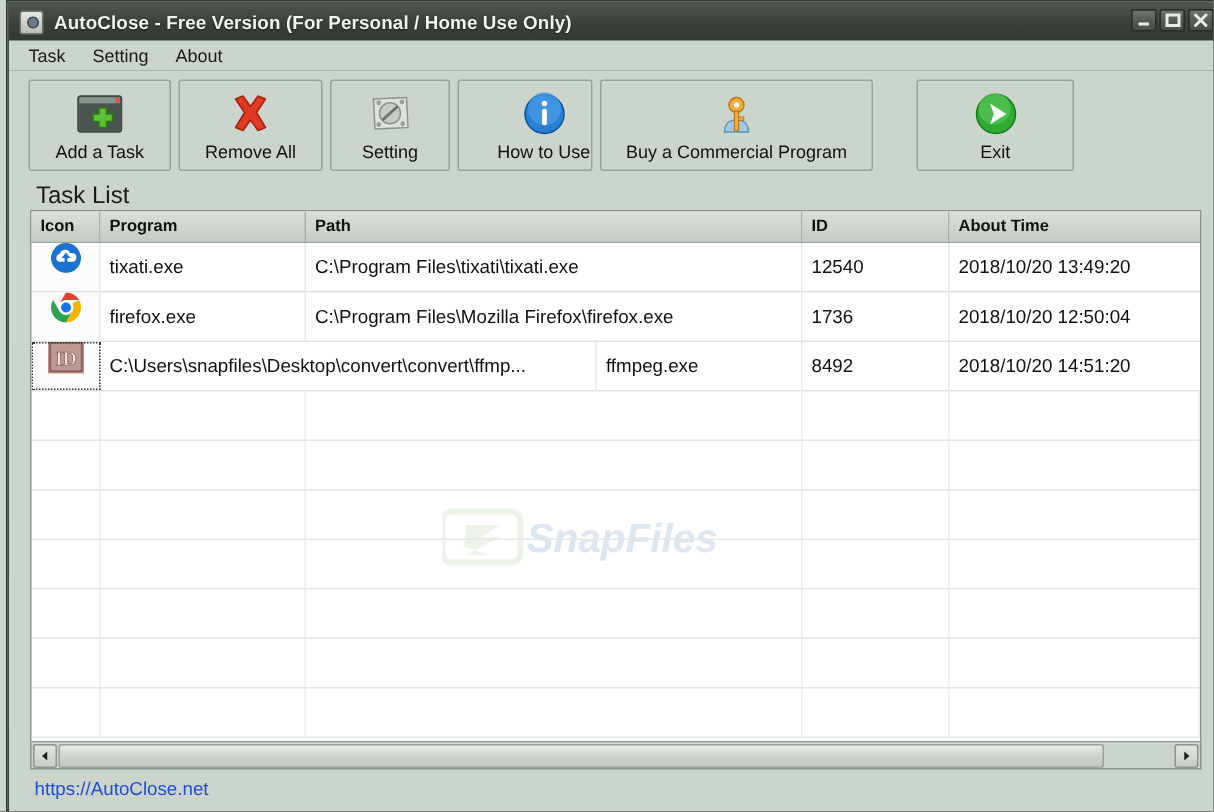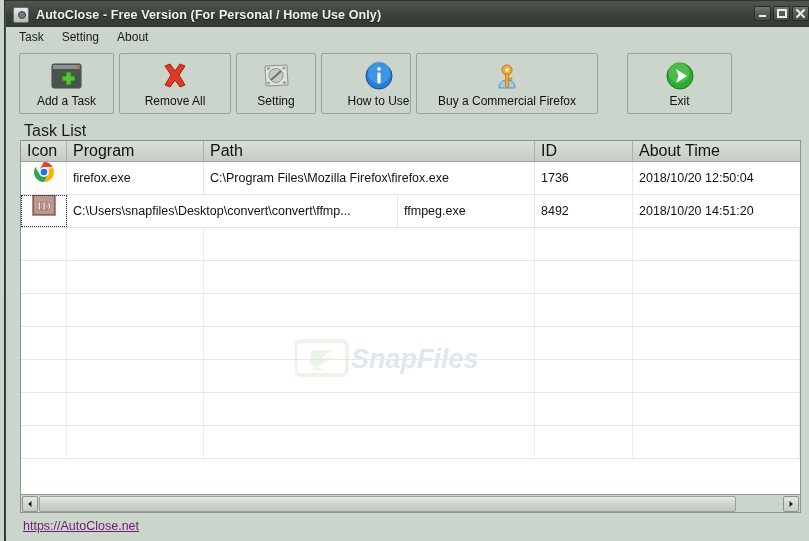--- a/index.html
+++ b/index.html
@@ -138,21 +138,21 @@
     justify-content: center;
   }
   .tbtn .tlabel {
     font-size: 12px;
     color: #12110f;
     margin-top: 2px;
     white-space: nowrap;
   }
   .w-add { width: 95px; }
   .w-del { width: 85px; }
-  .w-rem { width: 112px; }
+  .w-rem { width: 96px; }
   .w-set { width: 80px; }
   .w-how { width: 90px; padding-left: 25px; }
   .w-buy { width: 182px; }
   .w-exit { width: 105px; }
   .tbtn.spacer-left { margin-left: 24px; }
 
   
   .listlabel {
     position: absolute;
     left: 18px; top: 75px;
@@ -171,30 +171,31 @@
     overflow: hidden;
   }
   .lv-header {
     display: flex;
     height: 21px;
     background: linear-gradient(180deg,#d6ddd6 0%, #c6cec6 100%);
     border-bottom: 1px solid #9aa29a;
     box-sizing: border-box;
   }
   .lv-th {
-    font-size: 16px;
+    font-size: 11px;
     color: #111;
     padding-left: 6px;
     line-height: 20px;
     box-sizing: border-box;
     border-right: 1px solid #a9b1a9;
     overflow: hidden;
     white-space: nowrap;
     cursor: pointer;
     background: linear-gradient(180deg,#d9e0d9 0%, #c4ccc4 100%);
+    font-weight: bold;
   }
   .lv-th:last-child { border-right: none; }
   .col-icon { width: 46px; }
   .col-prog { width: 137px; }
   .col-path { width: 331px; }
   .col-id   { width: 98px; }
   .col-time { width: 167px; }
 
   .lv-body { position: relative; }
   .lv-row {
@@ -277,22 +278,21 @@
     border-radius: 2px;
     box-sizing: border-box;
     cursor: pointer;
   }
 
   
   .footer-link {
     position: absolute;
     left: 17px; top: 472px;
     font-size: 12.5px;
-    color: #701a75;
-    text-decoration: underline;
+    color: #1d4ed8;
     cursor: pointer;
   }
 </style>
 </head>
 <body>
 
 <div id="app">
   <div class="win-frame">
 
     <div class="titlebar">
@@ -380,21 +380,21 @@
         <div class="tbtn w-buy">
           <div class="ticon">
             <svg width="30" height="30" viewBox="0 0 30 30">
               <path d="M7 27 C7 21 11 19 15 19 C19 19 23 21 23 27 Z" fill="#9ecbe8" stroke="#5f93b5"></path>
               <circle cx="15" cy="9" r="5" fill="#f0ad3e" stroke="#b5791a"></circle>
               <rect x="13.6" y="13" width="2.8" height="13" fill="#f0ad3e" stroke="#b5791a" stroke-width="0.8"></rect>
               <rect x="16.4" y="17" width="3.5" height="2.2" fill="#f0ad3e" stroke="#b5791a" stroke-width="0.6"></rect>
               <circle cx="15" cy="9" r="1.8" fill="#fff6e0"></circle>
             </svg>
           </div>
-          <div class="tlabel">Buy a Commercial Firefox</div>
+          <div class="tlabel">Buy a Commercial Program</div>
         </div>
 
         <div class="tbtn w-exit spacer-left">
           <div class="ticon">
             <svg width="30" height="30" viewBox="0 0 30 30">
               <circle cx="15" cy="15" r="13" fill="#2faa33" stroke="#157a17" stroke-width="1"></circle>
               <circle cx="14" cy="11.5" r="10.5" fill="#5cc85c" opacity="0.65"></circle>
               <path d="M11 8 L22 15 L11 22 L13.5 15 Z" fill="#ffffff" opacity="0.95"></path>
             </svg>
           </div>
@@ -420,20 +420,35 @@
           <div class="watermark">
             <svg width="250" height="46" viewBox="0 0 250 46">
               <g opacity="0.5">
                 <path d="M6 6 h40 a6 6 0 0 1 6 6 v22 a6 6 0 0 1 -6 6 h-40 a6 6 0 0 1 -6 -6 v-22 a6 6 0 0 1 6 -6 z" fill="none" stroke="#d9ead5" stroke-width="4"></path>
                 <path d="M16 15 h22 l-12 8 h12 l-22 12 h14 l-16 -6 z" fill="#d9ead5"></path>
               </g>
               <text x="56" y="33" font-family="'Liberation Sans', sans-serif" font-size="27" font-weight="bold" font-style="italic" fill="#dde7f2">SnapFiles</text>
             </svg>
           </div>
 
+          <div class="lv-row filled">
+            <div class="lv-td col-icon cell-icon">
+              <span>
+                <svg width="22" height="22" viewBox="0 0 22 22">
+                  <circle cx="11" cy="11" r="10" fill="#1b72d0"></circle>
+                  <path d="M6.5 13.5 a2.6 2.6 0 0 1 0.4 -5.1 a3.6 3.6 0 0 1 6.9 -0.6 a2.8 2.8 0 0 1 2.2 5.7 z" fill="#ffffff"></path>
+                  <path d="M11 7.5 L14 11 h-2 v3 h-2 v-3 h-2 z" fill="#1b72d0"></path>
+                </svg>
+              </span>
+            </div>
+            <div class="lv-td col-prog">tixati.exe</div>
+            <div class="lv-td col-path">C:\Program Files\tixati\tixati.exe</div>
+            <div class="lv-td col-id">12540</div>
+            <div class="lv-td col-time">2018/10/20 13:49:20</div>
+          </div>
 
           <div class="lv-row filled">
             <div class="lv-td col-icon cell-icon">
               <span>
                 <svg width="22" height="22" viewBox="0 0 22 22">
                   <circle cx="11" cy="11" r="10" fill="#f7f7f7"></circle>
                   <path d="M11 1 a10 10 0 0 1 8.66 5 L11 6 a5 5 0 0 0 -4.33 2.5 z" fill="#e34133"></path>
                   <path d="M2.34 6 A10 10 0 0 0 11 21 l4.33 -7.5 a5 5 0 0 1 -8.66 0 z" fill="#30a350"></path>
                   <path d="M19.66 6 A10 10 0 0 1 11 21 l4.33 -7.5 a5 5 0 0 0 0 -5 z" fill="#f8b400"></path>
                   <circle cx="11" cy="11" r="4.6" fill="#ffffff"></circle>

